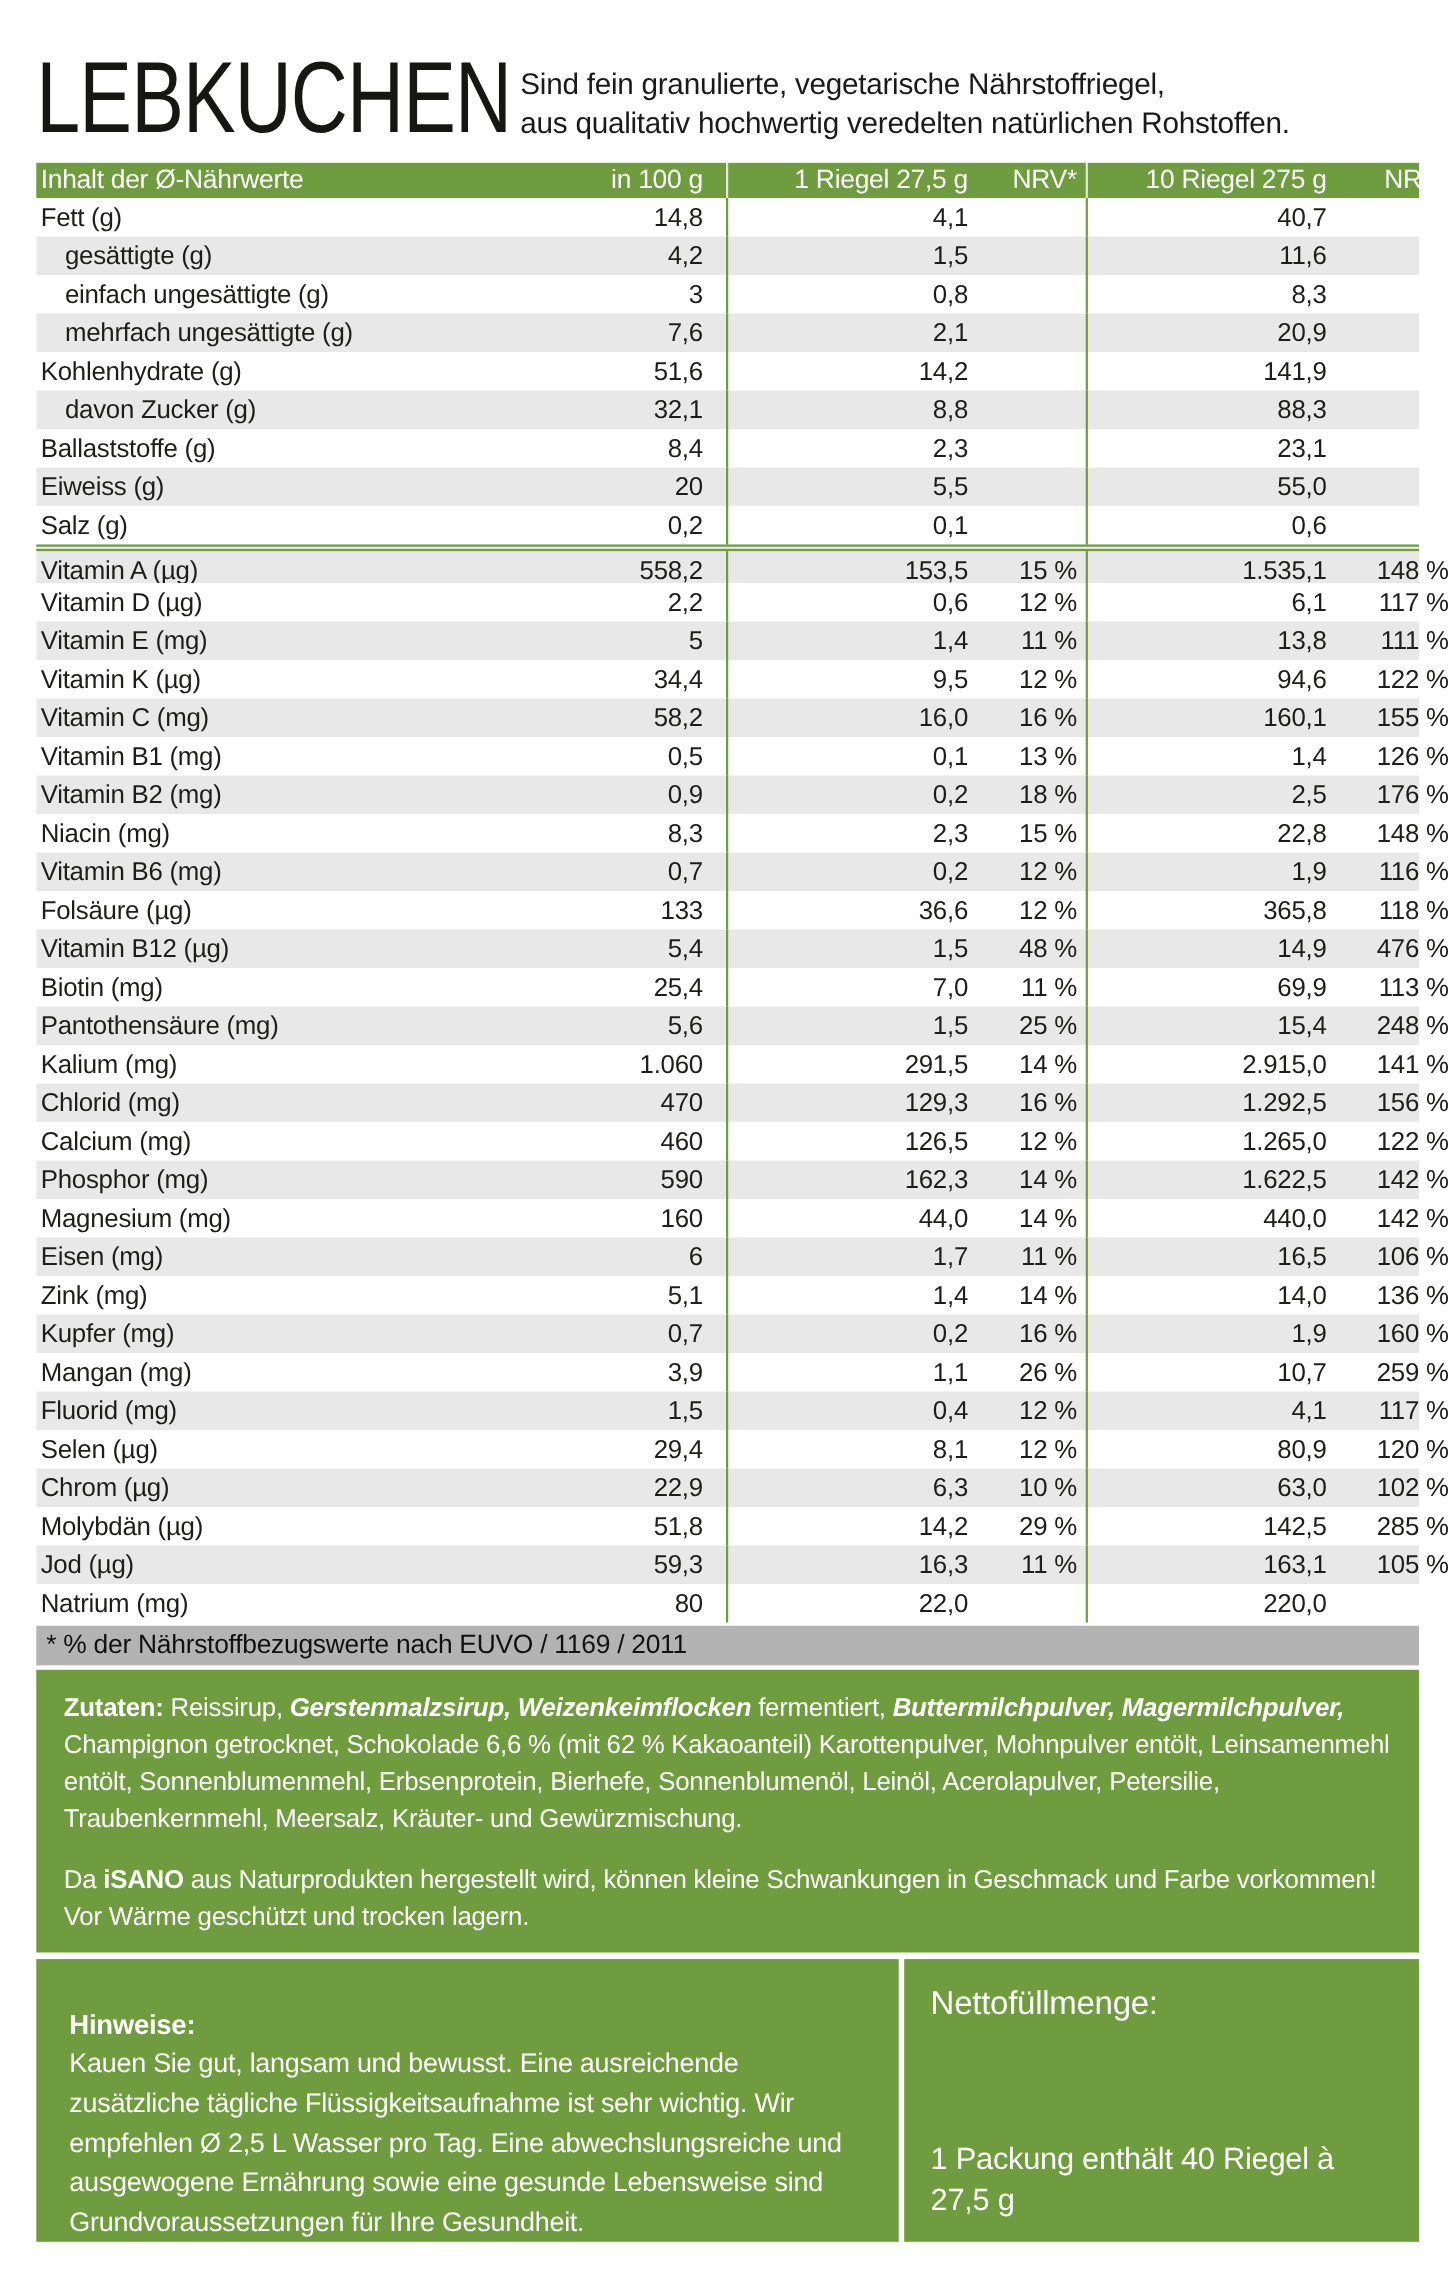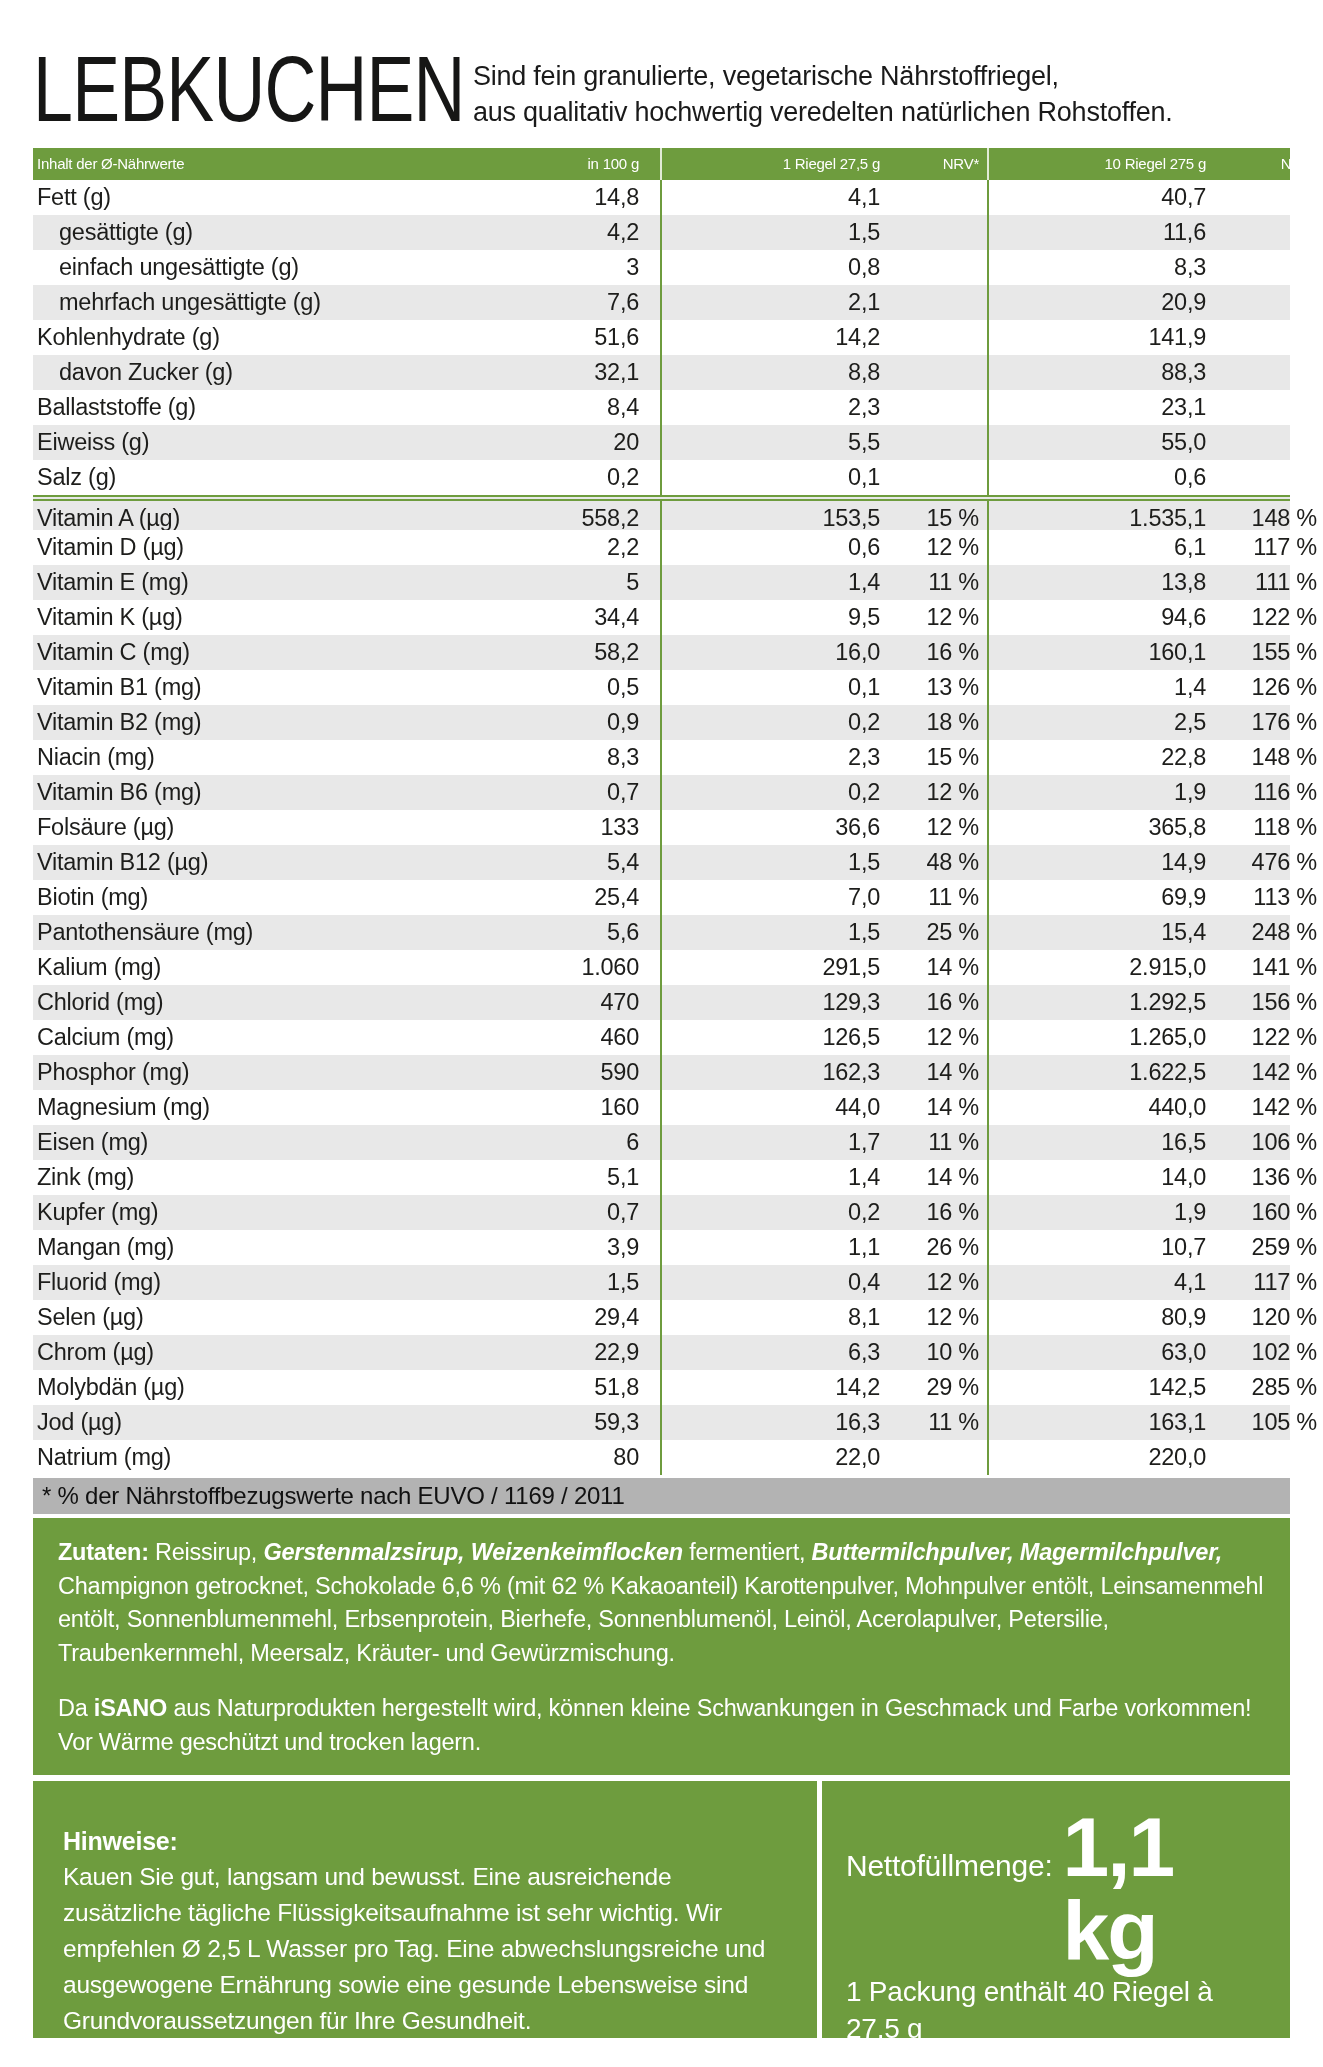--- a/index.html
+++ b/index.html
@@ -22,21 +22,21 @@
   .brand{
     width:440px;flex:0 0 440px;font-size:92px;line-height:86px;font-weight:200;
     letter-spacing:-1px;white-space:nowrap;color:#161615;
     transform:scaleX(0.78);transform-origin:left bottom;
   }
   .subtitle{font-size:27px;line-height:36px;color:#1a1a1a;padding-bottom:2px;}
 
   
   .ntable{width:1257px;}
   .trow,.thead{display:flex;width:100%;}
-  .thead{background:var(--green);color:#fff;height:32px;line-height:32px;font-size:15px;}
+  .thead{background:var(--green);color:#fff;height:32px;line-height:32px;font-size:24px;}
   .trow{height:35px;line-height:35px;font-size:23.5px;background:#fff;}
   .trow.shaded{background:var(--row-alt);}
   .trow.section-start{border-top:6px double var(--green);}
   .c{overflow:hidden;white-space:nowrap;}
   .c.label {flex:0 0 337px;text-align:left;padding-left:4px;}
   .c.label.indent{padding-left:26px;}
   .c.v100 {flex:0 0 292px;text-align:right;padding-right:21px;border-right:2px solid var(--green);}
   .c.v1   {flex:0 0 200px;text-align:right;padding-right:14px;margin-left:32px;}
   .c.nrv1 {flex:0 0 95px; text-align:right;padding-right:8px;border-right:2px solid var(--green);}
   .c.v10  {flex:0 0 233px;text-align:right;padding-right:16px;}
@@ -404,21 +404,20 @@
   </div>
 
   <div class="bottom">
     <div class="hints">
       <div class="h">Hinweise:</div>
       <div>Kauen Sie gut, langsam und bewusst. Eine ausreichende zusätzliche tägliche Flüssigkeitsaufnahme ist sehr wichtig. Wir empfehlen Ø 2,5 L Wasser pro Tag. Eine abwechslungsreiche und ausgewogene Ernährung sowie eine gesunde Lebensweise sind Grundvoraussetzungen für Ihre Gesundheit.</div>
     </div>
     <div class="netto">
       <div class="netto-top">
         <span class="netto-label">Nettofüllmenge:</span>
-        <span class="netto-value">1,1 kg</span>
       </div>
       <div class="pack">
         <div>1 Packung enthält 40 Riegel à 27,5 g</div>
 
       </div>
     </div>
   </div>
 
 </div>
 

